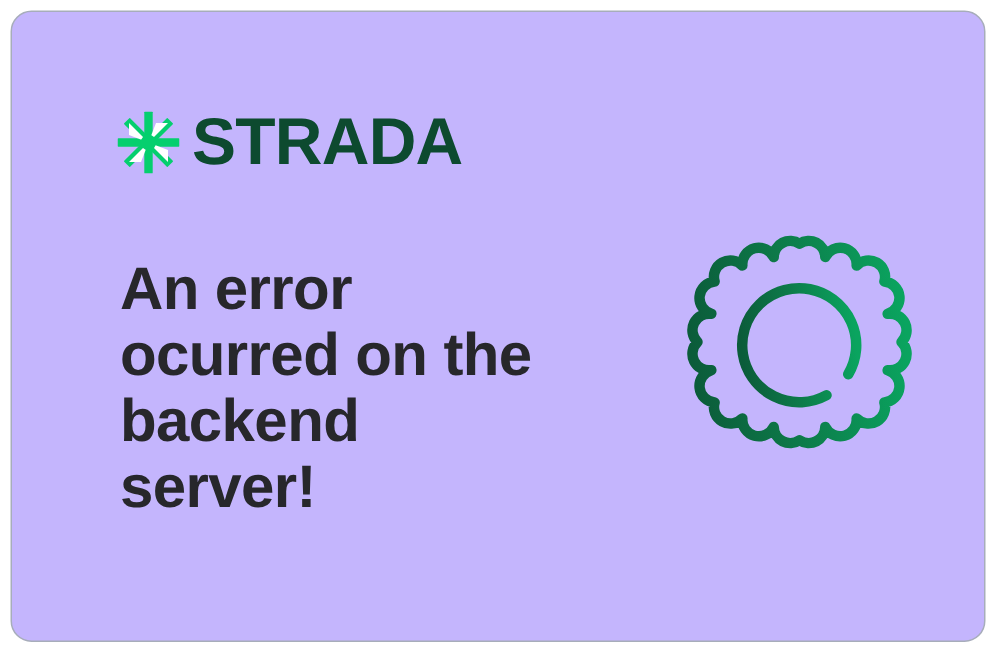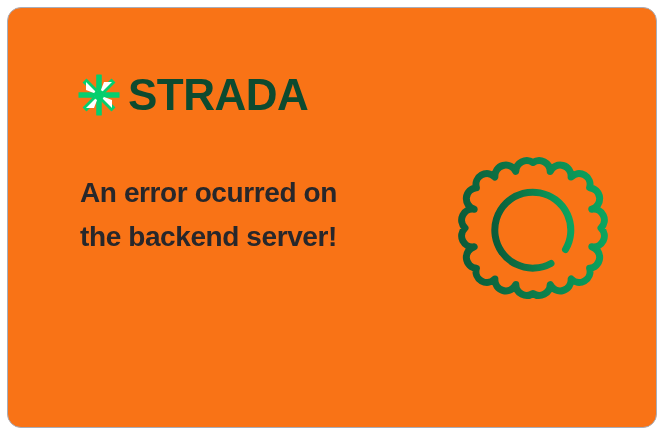--- a/index.html
+++ b/index.html
@@ -25,21 +25,21 @@
     background: #ffffff;
   }
 
   .error-card {
     position: absolute;
     left: 7px;
     top: 7px;
     width: 650px;
     height: 421px;
     box-sizing: border-box;
-    background: #f97316;
+    background: #c4b5fd;
     border: 1px solid #a7adba;
     border-radius: 14px;
     overflow: hidden;
   }
 
   
   .brand {
     position: absolute;
     left: 70px;
     top: 63px;
@@ -64,21 +64,21 @@
     white-space: nowrap;
   }
 
   
   .error-message {
     position: absolute;
     left: 72px;
     top: 163px;
     width: 300px;
     font-family: "Liberation Sans", sans-serif;
-    font-size: 28px;
+    font-size: 40px;
     line-height: 44px;
     font-weight: 700;
     letter-spacing: -0.4px;
     color: #27272b;
   }
 
   
   .gear-illustration {
     position: absolute;
     left: 446px;

